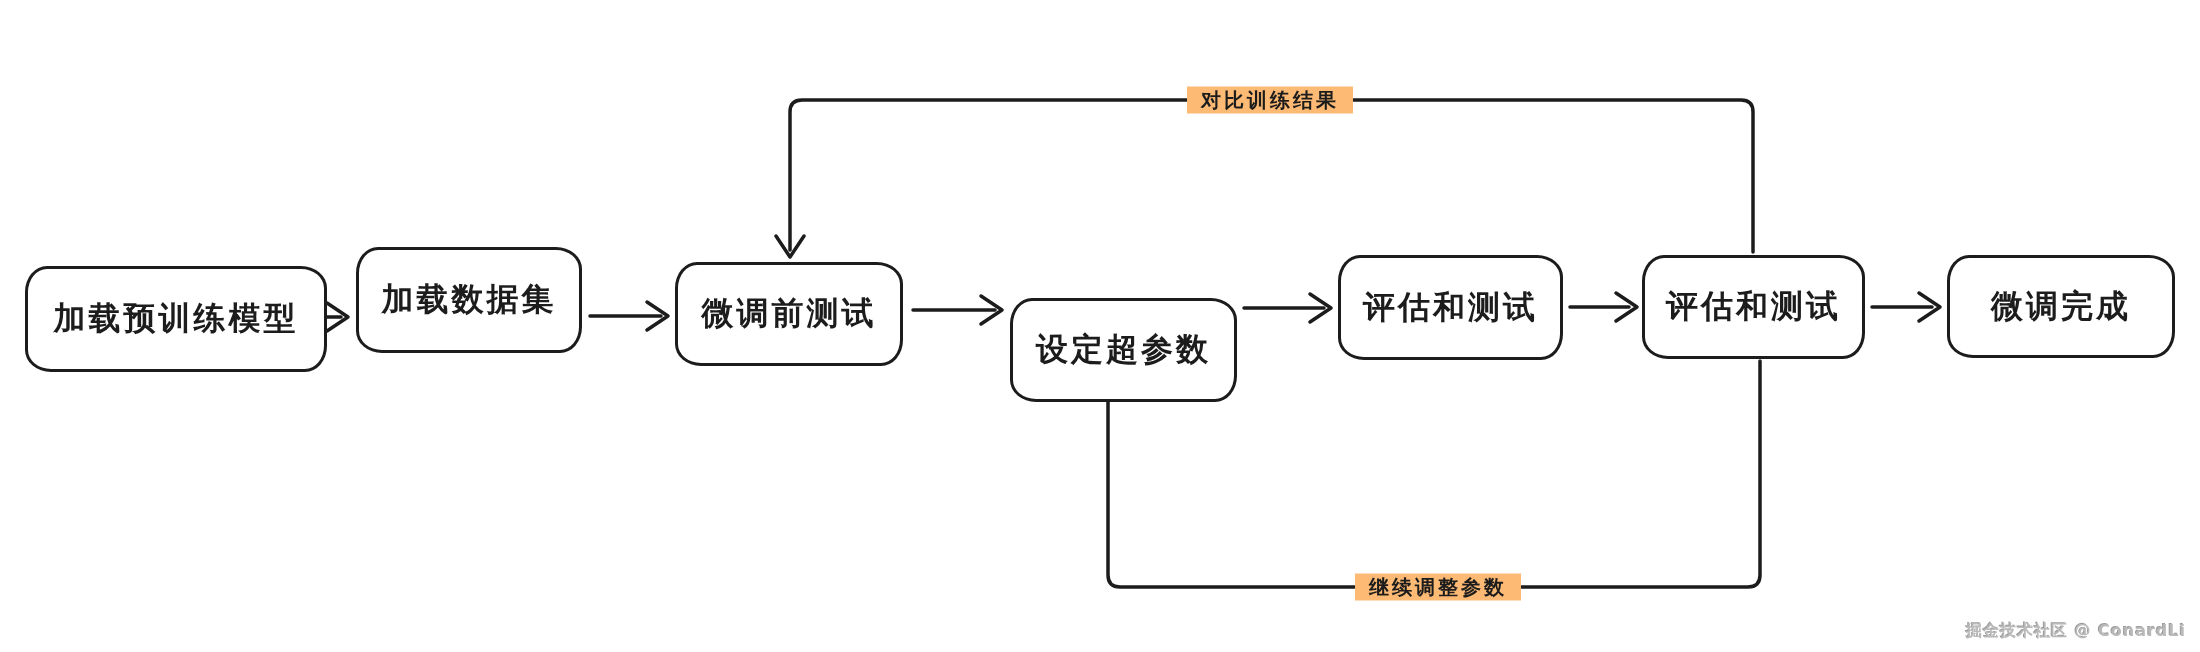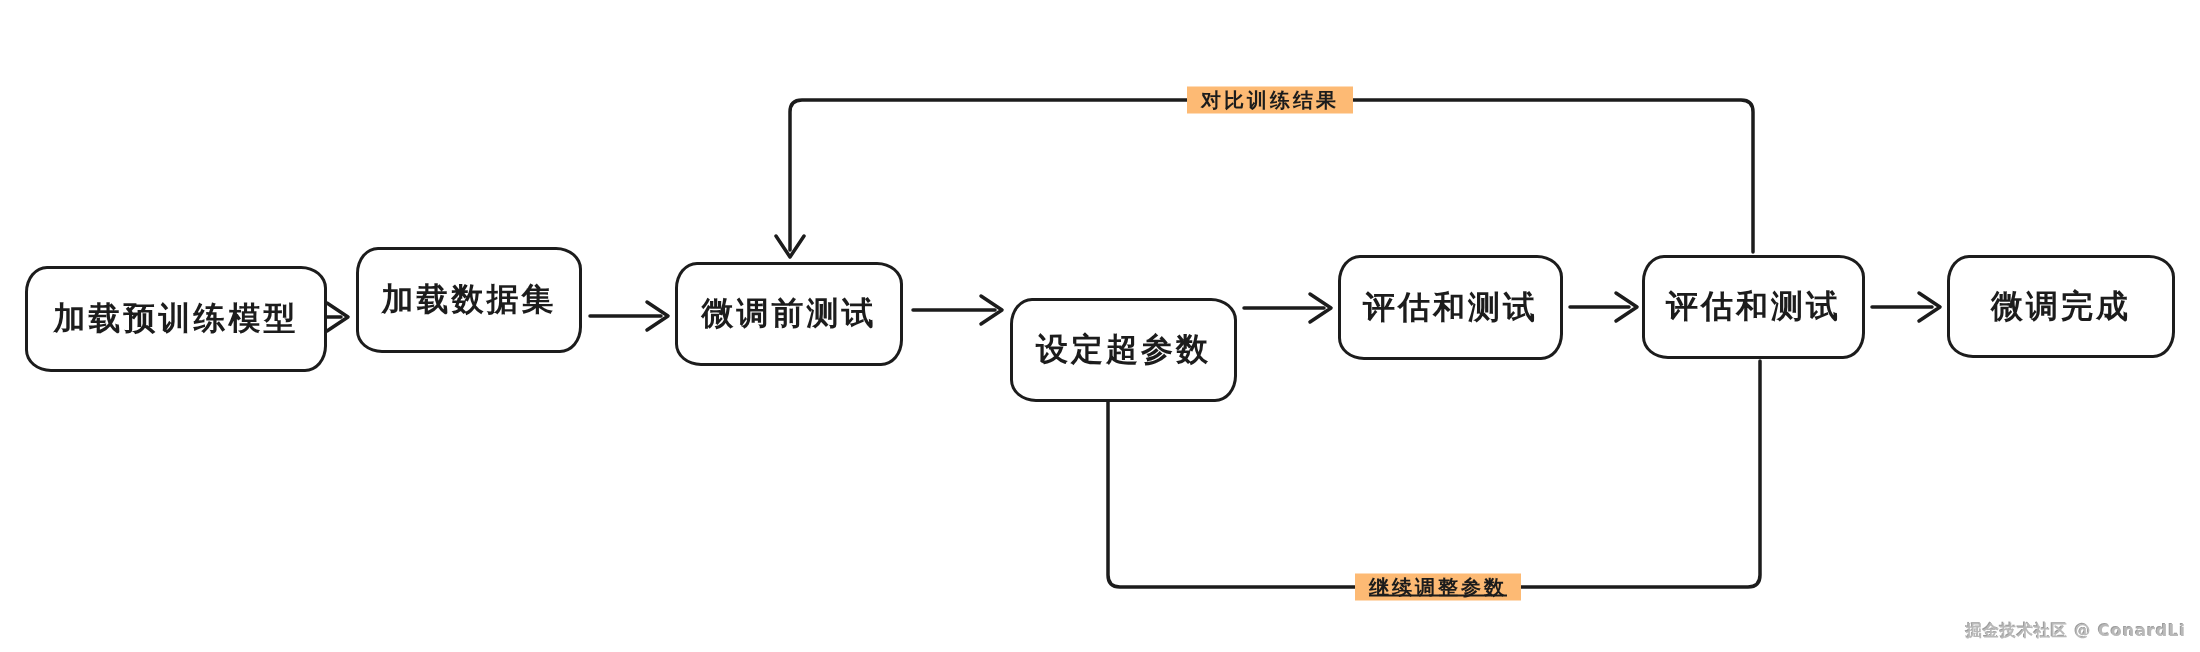--- a/index.html
+++ b/index.html
@@ -115,17 +115,17 @@
   <div class="node" style="left:1010px; top:258px; width:227px; height:104px;margin-top:40px;">设定超参数</div>
 
   <div class="node" style="left:1338px; top:255px; width:225px; height:105px;">评估和测试</div>
 
   <div class="node" style="left:1642px; top:255px; width:223px; height:104px;">评估和测试</div>
 
   <div class="node" style="left:1947px; top:255px; width:228px; height:103px;">微调完成</div>
 
   <div class="edge-label" style="left:1270px; top:100px;">对比训练结果</div>
 
-  <div class="edge-label" style="left:1438px; top:587px;text-decoration:underline;">继续调整参数</div>
+  <div class="edge-label" style="left:1438px; top:587px;">继续调整参数</div>
 
   <div class="watermark">掘金技术社区 @ ConardLi</div>
 
 </div>
 
 </body></html>

